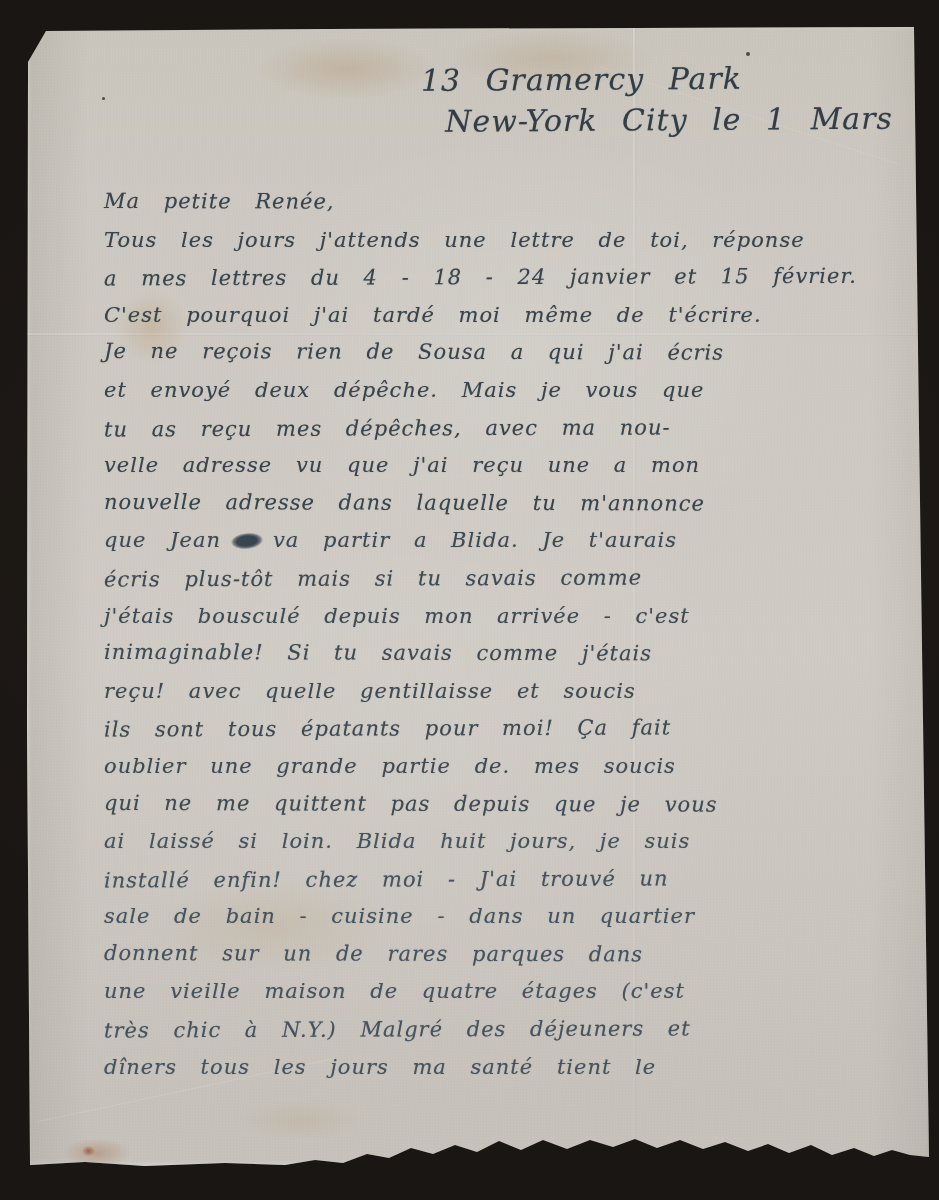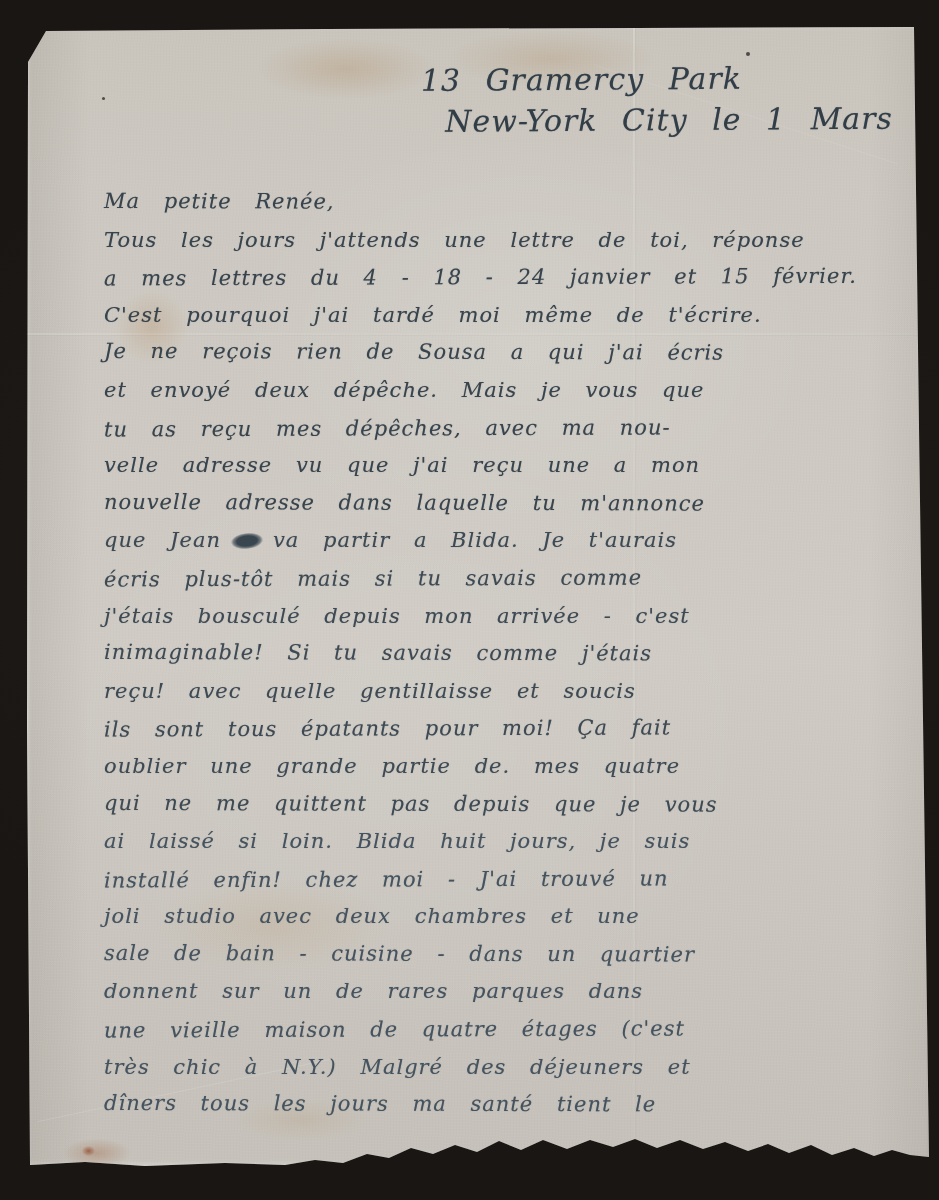--- a/index.html
+++ b/index.html
@@ -136,24 +136,23 @@
     <div class="line">velle adresse vu que j'ai reçu une a mon</div>
     <div class="line">nouvelle adresse dans laquelle tu m'annonce</div>
     <div class="line">
       <span>que Jean</span><span class="scribble"></span><span>va partir a Blida. Je t'aurais</span>
     </div>
     <div class="line">écris plus-tôt mais si tu savais comme</div>
     <div class="line">j'étais bousculé depuis mon arrivée - c'est</div>
     <div class="line">inimaginable! Si tu savais comme j'étais</div>
     <div class="line">reçu! avec quelle gentillaisse et soucis</div>
     <div class="line">ils sont tous épatants pour moi! Ça fait</div>
-    <div class="line">oublier une grande partie de. mes quatre</div>
+    <div class="line">oublier une grande partie de. mes soucis</div>
     <div class="line">qui ne me quittent pas depuis que je vous</div>
     <div class="line">ai laissé si loin. Blida huit jours, je suis</div>
     <div class="line">installé enfin! chez moi - J'ai trouvé un</div>
-    <div class="line">joli studio avec deux chambres et une</div>
     <div class="line">sale de bain - cuisine - dans un quartier</div>
     <div class="line">donnent sur un de rares parques dans</div>
     <div class="line">une vieille maison de quatre étages (c'est</div>
     <div class="line">très chic à N.Y.) Malgré des déjeuners et</div>
     <div class="line">dîners tous les jours ma santé tient le</div>
   </div>
 </div>
 
 </body></html>

